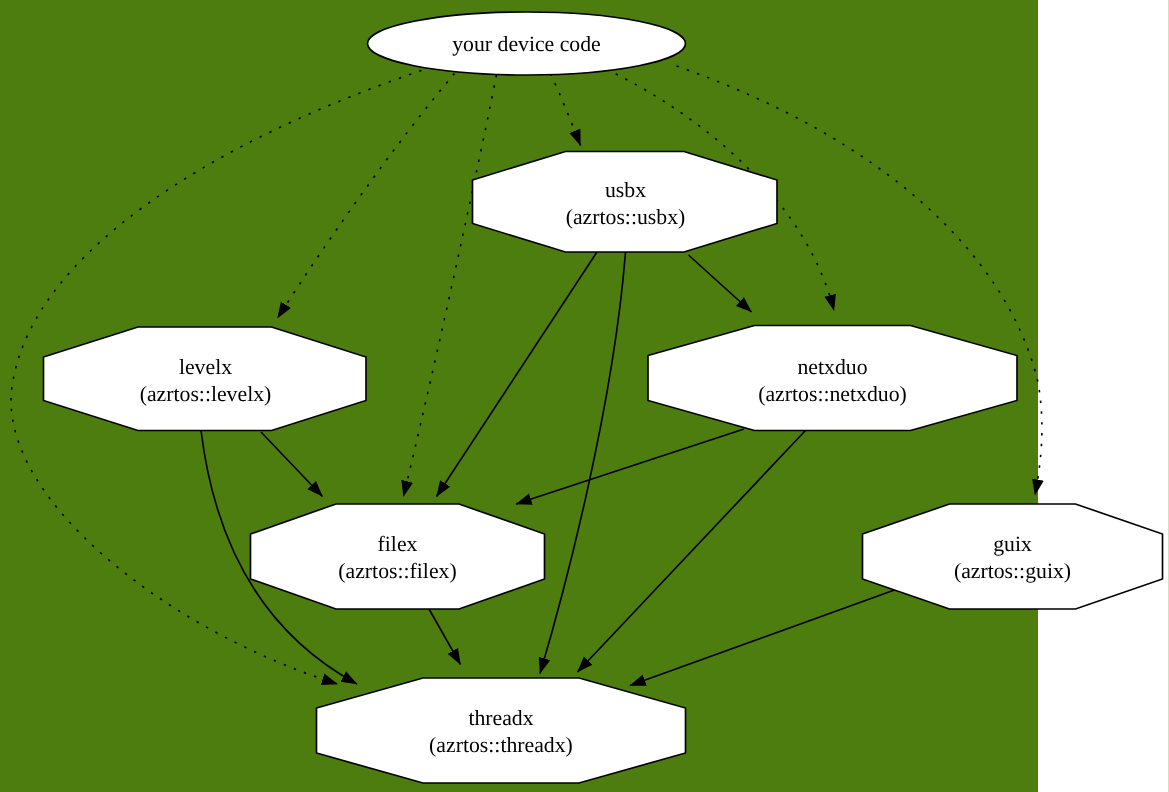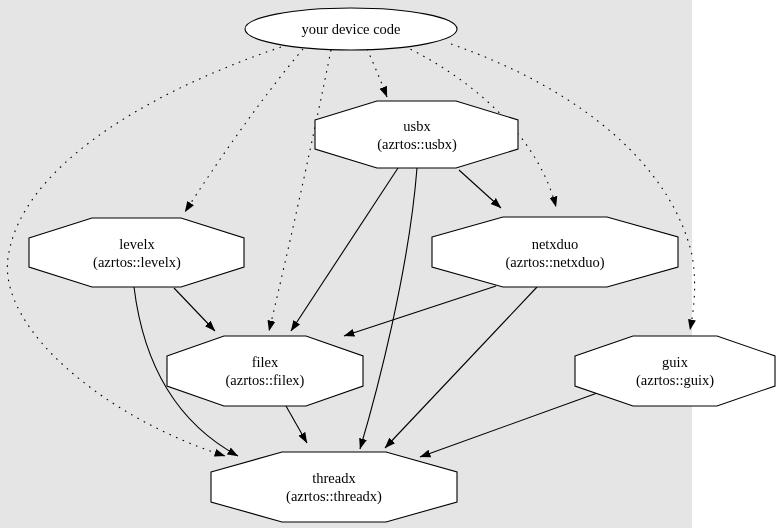--- a/index.html
+++ b/index.html
@@ -4,21 +4,21 @@
 <style>
   html, body {
     margin: 0;
     padding: 0;
     background: #ffffff;
   }
   .canvas {
     position: relative;
     width: 692px;
     height: 528px;
-    background: #e5e5e5;
+    background: #4d7c0f;
   }
   svg {
     display: block;
     font-family: "Liberation Serif", "DejaVu Serif", serif;
     font-size: 14.5px;
   }
   .node polygon,
   .node ellipse {
     fill: #ffffff;
     stroke: #000000;

